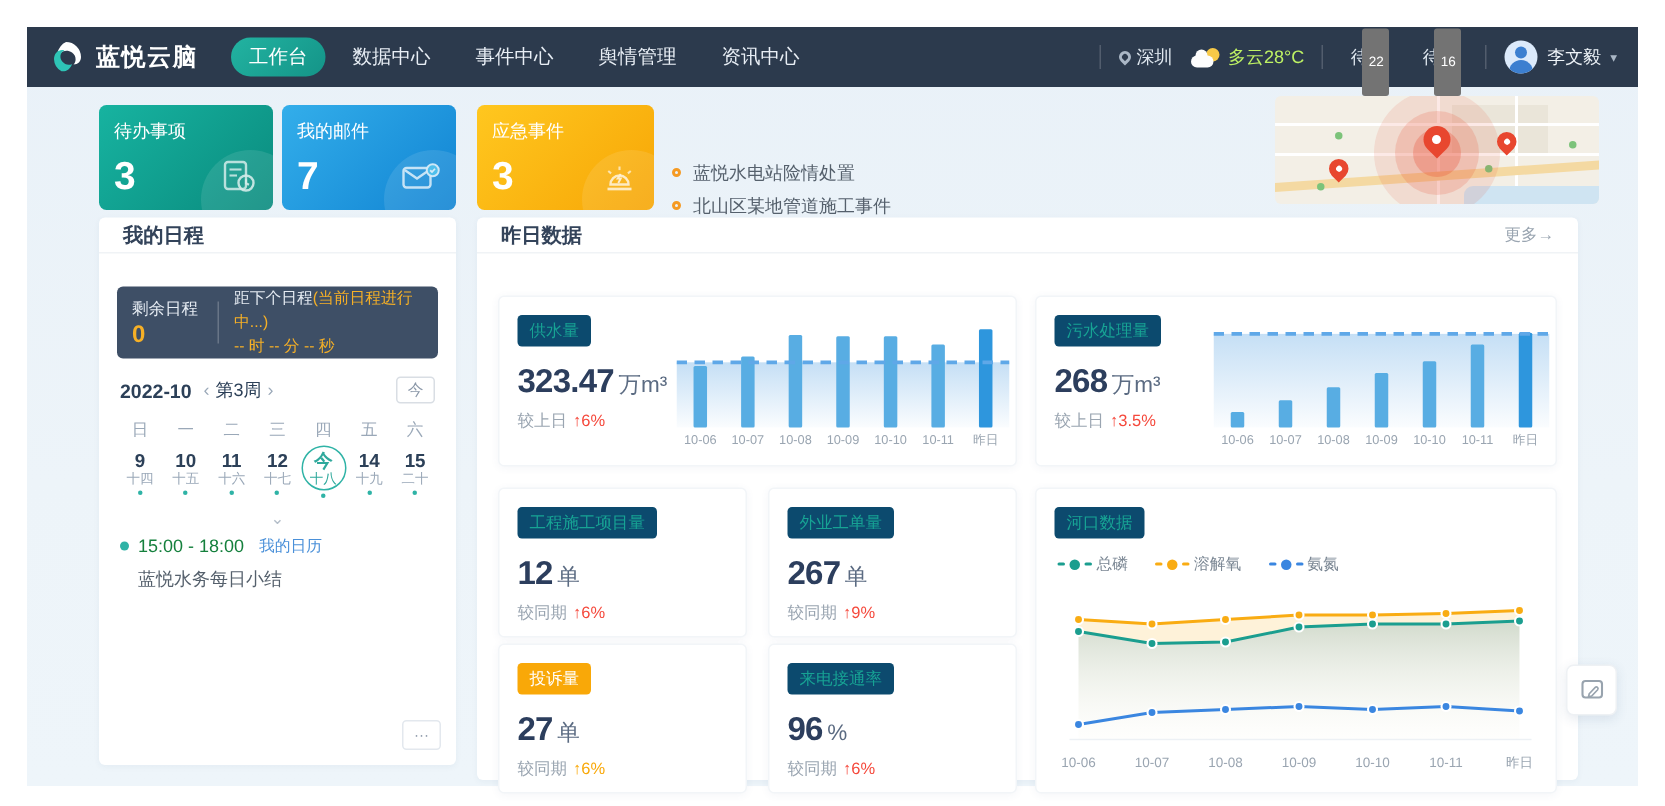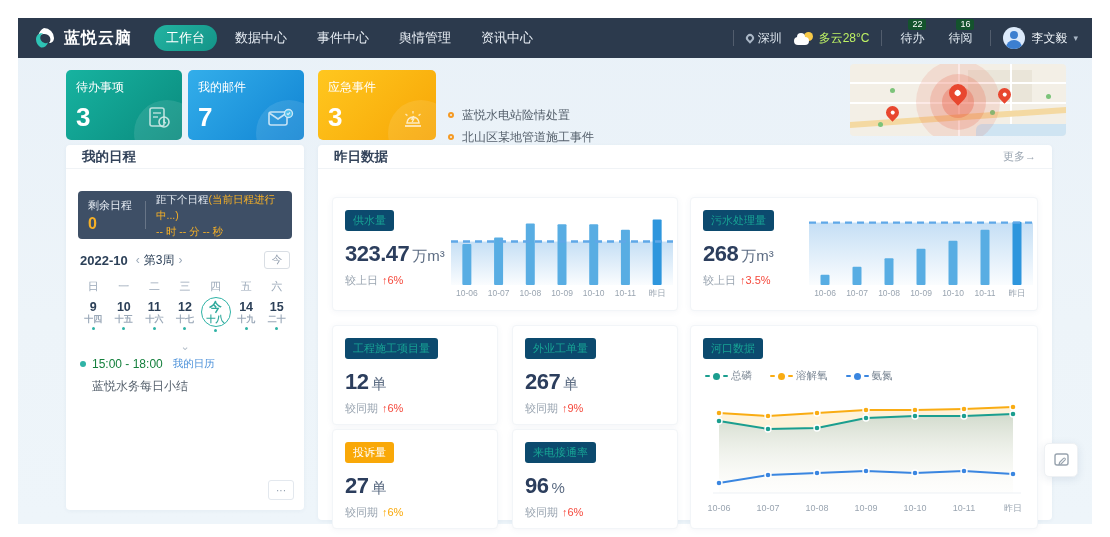--- a/index.html
+++ b/index.html
@@ -20,22 +20,22 @@
   .nav-right { margin-left:auto; display:flex; align-items:center; gap:12px; }
   .nav-divider { width:1px; height:16px; background:rgba(255,255,255,.18); }
   .nav-loc { display:flex; align-items:center; gap:4px; font-size:12px; color:#dfe7ef; }
   .pin-mini { width:8px; height:8px; border:2px solid #aab7c6; border-radius:50% 50% 50% 0; transform:rotate(-45deg); }
   .weather { display:flex; align-items:center; gap:5px; font-size:12px; color:#bef264; }
   .cloud-ic { position:relative; width:20px; height:13px; }
   .cloud-ic .sun { position:absolute; right:1px; top:0; width:9px; height:9px; border-radius:50%; background:#f7c948; }
   .cloud-ic .cl { position:absolute; left:0; bottom:0; width:15px; height:8px; background:#fdfdfd; border-radius:8px; }
   .cloud-ic .cl:before { content:""; position:absolute; left:3px; top:-4px; width:8px; height:8px; background:#fdfdfd; border-radius:50%; }
   .nav-badge-item { position:relative; font-size:12px; color:#dfe7ef; padding:0 6px; cursor:pointer; }
-  .red-badge { position:absolute; top:-11px; left:14px; background:#14532d; color:#fff; font-size:9px;
-               line-height:11px; padding:0 4px; border-radius:2px; }
+  .red-badge { position:absolute; top:-11px; left:14px; background:#737373; color:#fff; font-size:9px;
+               line-height:11px; padding:17px 4px; border-radius:2px; }
   .user { display:flex; align-items:center; gap:6px; font-size:12px; color:#eef3f8; cursor:pointer; }
   .avatar { width:22px; height:22px; border-radius:50%; background:#dceafb; overflow:hidden; position:relative; }
   .avatar:before { content:""; position:absolute; left:7px; top:4px; width:8px; height:8px; border-radius:50%; background:#3c7fd0; }
   .avatar:after { content:""; position:absolute; left:3px; top:13px; width:16px; height:10px; border-radius:8px 8px 0 0; background:#3c7fd0; }
   .caret { font-size:9px; color:#aab7c6; }
 
   
   .sum-card { position:absolute; top:52px; width:116px; height:70px; border-radius:5px; color:#fff;
               padding:9px 10px; overflow:hidden; cursor:pointer; }
   .sum-card:before { content:""; position:absolute; right:-18px; bottom:-26px; width:66px; height:66px;
@@ -84,21 +84,21 @@
   .cal-hd .m { font-weight:bold; }
   .cal-hd .wk { margin-left:8px; display:flex; align-items:center; gap:4px; font-size:12px; }
   .cal-hd .arr { color:#9aa8b8; cursor:pointer; font-size:12px; }
   .today-btn { margin-left:auto; width:26px; height:18px; border:1px solid #d9dee4; border-radius:3px;
                font-size:10.5px; color:#8a97a8; background:#fff; display:flex; align-items:center; justify-content:center; cursor:pointer; }
   .cal-grid { position:absolute; left:12px; width:214px; display:grid; grid-template-columns:repeat(7,1fr); text-align:center; }
   .wd-row { top:134px; font-size:11px; color:#9aa8b8; }
   .day-row { top:152px; }
   .day-cell { display:flex; flex-direction:column; align-items:center; cursor:pointer; padding-top:3px; }
   .day-cell .d { font-size:12.5px; font-weight:bold; color:#2c4058; line-height:14px; }
-  .day-cell .ln { font-size:9px; color:#9aa8b8; line-height:11px;font-weight:bold; }
+  .day-cell .ln { font-size:9px; color:#9aa8b8; line-height:11px; }
   .day-cell .dot { width:3px; height:3px; border-radius:50%; background:#2fb3a6; margin-top:2px; }
   .day-cell.today { padding:0; }
   .day-cell.today .ring { width:30px; height:30px; border:1px solid #2fb3a6; border-radius:50%;
         display:flex; flex-direction:column; align-items:center; justify-content:center; }
   .day-cell.today .d, .day-cell.today .ln { color:#2fa99c; }
   .cal-expand { position:absolute; left:0; top:196px; width:238px; text-align:center; color:#b4bec9; font-size:11px; cursor:pointer; line-height:10px; }
   .event { position:absolute; left:14px; top:212px; }
   .event .r1 { display:flex; align-items:center; gap:6px; }
   .event .edot { width:6px; height:6px; border-radius:50%; background:#2fb3a6; }
   .event .tm { font-size:12px; color:#15803d; }

